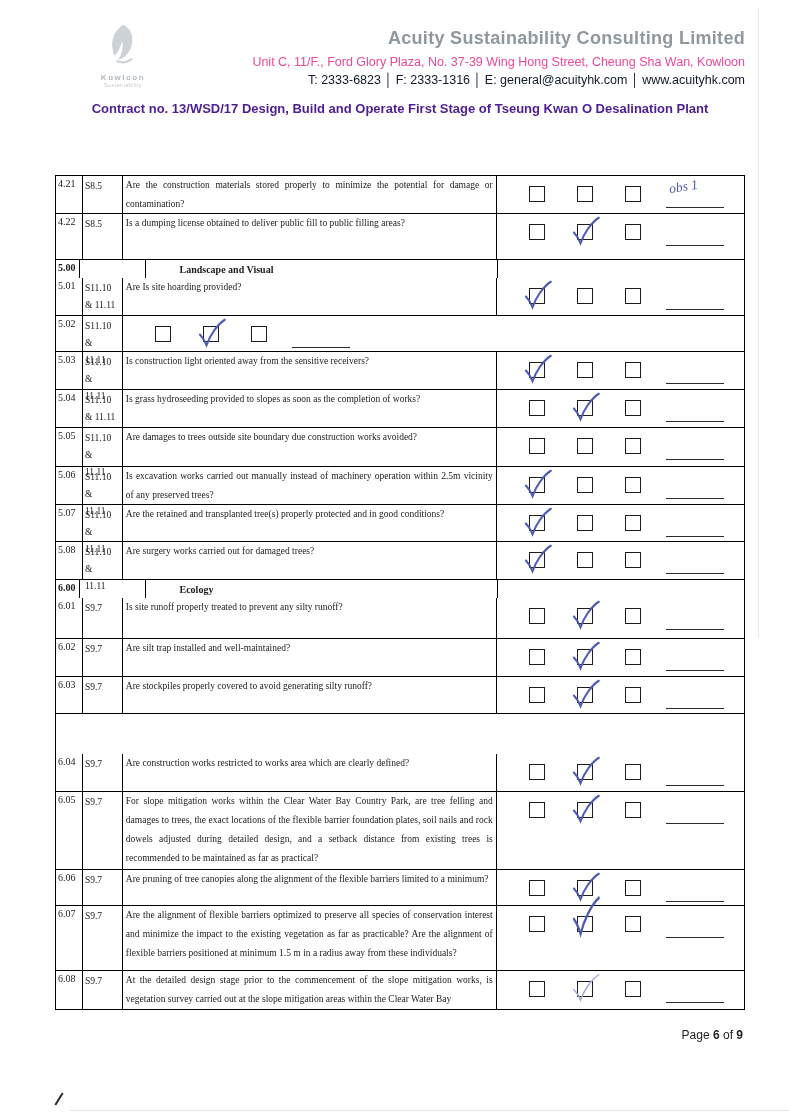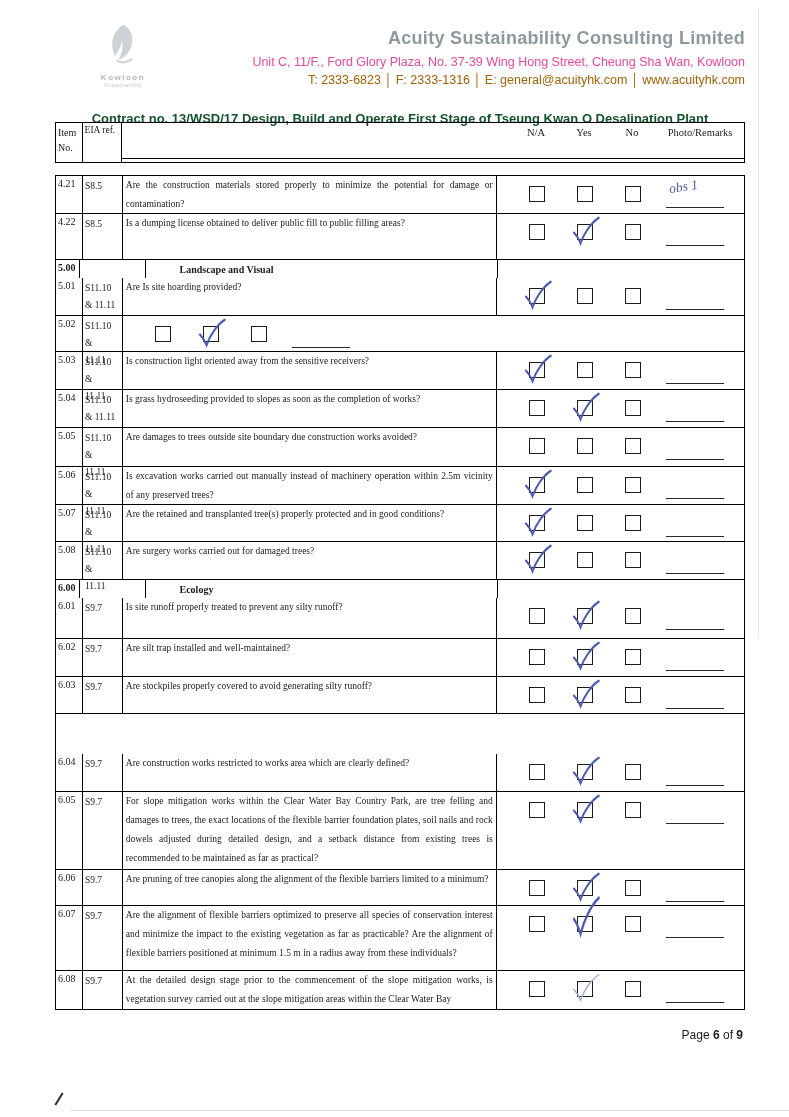--- a/index.html
+++ b/index.html
@@ -11,25 +11,25 @@
   
   .letterhead { position:absolute; left:0; top:16px; right:44px; display:flex; padding-left:92px; }
   .logo { width:62px; text-align:center; padding-top:6px; }
   .logo-name { font-family:"Liberation Sans",sans-serif; font-size:8px; font-weight:bold;
                color:#b3babf; letter-spacing:1.5px; margin-top:1px; }
   .logo-sub  { font-family:"Liberation Sans",sans-serif; font-size:5.5px; color:#c6ccd0; letter-spacing:.4px; }
   .lh-text { flex:1; text-align:right; padding-top:12px; }
   .company-name    { font-family:"Liberation Sans",sans-serif; font-weight:bold; font-size:18px;
                      color:#8e989e; letter-spacing:.3px; }
   .company-address { font-family:"Liberation Sans",sans-serif; font-size:12.5px; color:#ec4899; margin-top:6px; }
-  .company-contact { font-family:"Liberation Sans",sans-serif; font-size:12.5px; color:#a16207; margin-top:4px; }
+  .company-contact { font-family:"Liberation Sans",sans-serif; font-size:12.5px; color:#0f172a; margin-top:4px; }
 
   
-  .doc-title { position:absolute; left:55px; width:690px; top:111px; text-align:center;
-               font-family:"Liberation Sans",sans-serif; font-weight:bold; font-size:13px; color:#14532d; }
+  .doc-title { position:absolute; left:55px; width:690px; top:101px; text-align:center;
+               font-family:"Liberation Sans",sans-serif; font-weight:bold; font-size:13px; color:#4c1d95; }
 
   
   .tbl-header { position:absolute; left:55px; top:122px; width:690px; height:41px;
                 border:1.5px solid #000; display:flex; box-sizing:border-box; }
   .hc-item { width:27px; border-right:1px solid #000; font-size:10px; padding:2px 2px;
              white-space:pre-line; line-height:15px; box-sizing:border-box; }
   .hc-eia  { width:40px; border-right:1px solid #000; font-size:9.5px; padding:2px 2px; box-sizing:border-box; }
   .hc-wide { flex:1; position:relative; display:flex; }
   .hc-wide::after { content:""; position:absolute; left:0; right:0; bottom:3px; border-bottom:1px solid #000; }
   .hc-q   { width:374px; box-sizing:border-box; }
@@ -93,34 +93,20 @@
     </div>
     <div class="lh-text">
       <div class="company-name">Acuity Sustainability Consulting Limited</div>
       <div class="company-address">Unit C, 11/F., Ford Glory Plaza, No. 37-39 Wing Hong Street, Cheung Sha Wan, Kowloon</div>
       <div class="company-contact">T: 2333-6823  │  F: 2333-1316  │  E: general@acuityhk.com  │  www.acuityhk.com</div>
     </div>
   </header>
 
   <div class="doc-title">Contract no. 13/WSD/17 Design, Build and Operate First Stage of Tseung Kwan O Desalination Plant</div>
 
-  <div class="tbl-header">
-    <div class="hc-item">Item
-No.</div>
-    <div class="hc-eia">EIA ref.</div>
-    <div class="hc-wide">
-      <div class="hc-q"></div>
-      <div class="hc-ans">
-        <span class="hslot">N/A</span>
-        <span class="hslot">Yes</span>
-        <span class="hslot">No</span>
-        <span class="hslot-rem">Photo/Remarks</span>
-      </div>
-    </div>
-  </div>
 
   <div class="tbl-body">
       <div class="row" style="height: 38px; font-family: Liberation Serif, serif;">
     <div class="c-item">4.21</div>
     <div class="c-eia">S8.5</div>
     <div class="c-q">Are the construction materials stored properly to minimize the potential for damage or contamination?</div>
     <div class="c-ans">
       <span class="slot slot-na">
             <span class="box"></span>
           </span>

